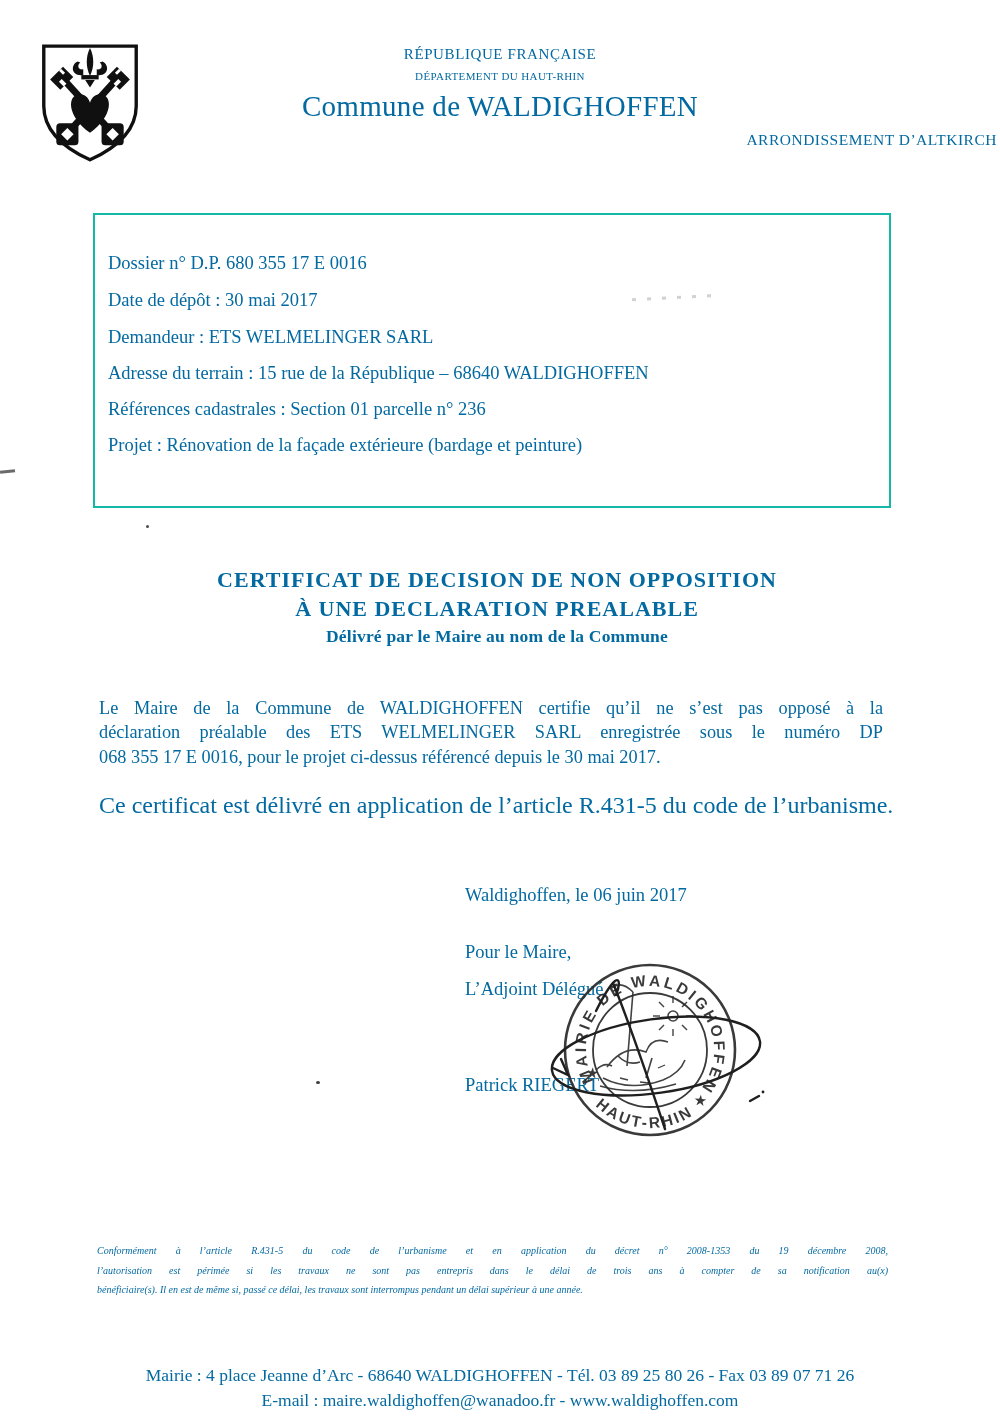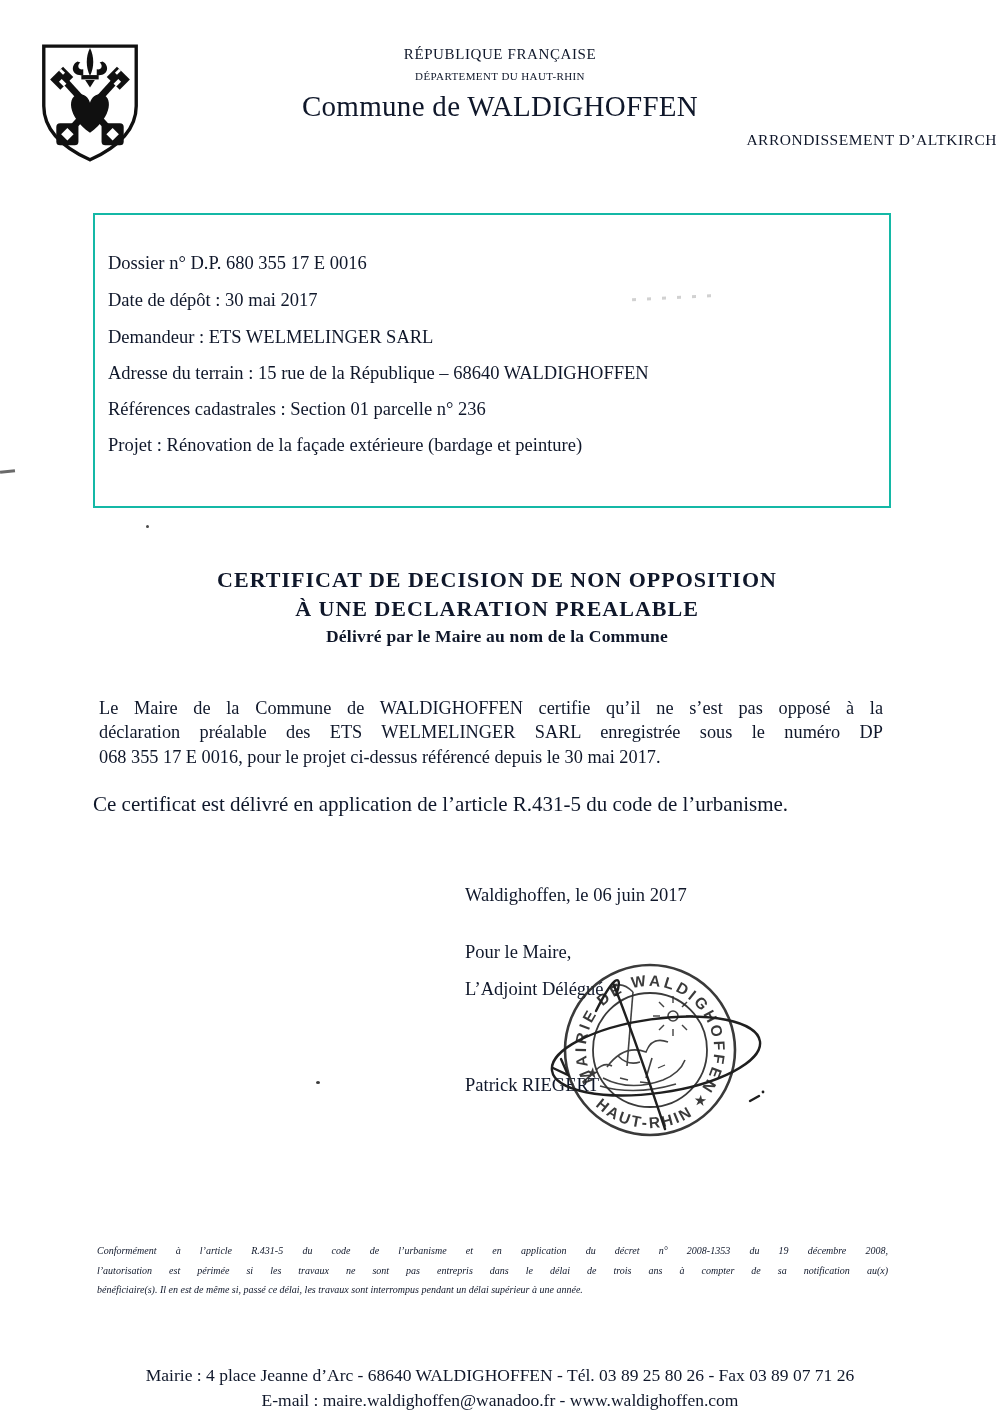--- a/index.html
+++ b/index.html
@@ -2,21 +2,21 @@
 <html lang="fr"><head>
 <meta charset="utf-8">
 <style>
   html,body{margin:0;padding:0;background:#e8e8e8;}
   .page{
     position:relative;
     width:1000px;height:1423px;
     margin:0 auto;
     background:#ffffff;
     font-family:"Liberation Serif","DejaVu Serif",serif;
-    color:#0f172a;
+    color:#0369a1;
     overflow:hidden;
   }
   .abs{position:absolute;}
   
   .crest{left:38px;top:40px;width:104px;height:126px;}
   .hdr{left:3px;width:994px;text-align:center;white-space:nowrap;}
   .hdr-republic{top:46px;font-size:15px;letter-spacing:.6px;}
   .hdr-dept{top:70px;font-size:11px;letter-spacing:.4px;}
   .hdr-commune{top:90px;font-size:29px;letter-spacing:.3px;}
   .hdr-arr{top:131px;font-size:15.5px;letter-spacing:.5px;text-align:right;}
@@ -28,21 +28,21 @@
   .box-row{position:absolute;left:13px;font-size:18.5px;white-space:nowrap;}
   .r0{top:38px}.r1{top:75px}.r2{top:112px}.r3{top:148px}.r4{top:184px}.r5{top:220px}
   
   .title-wrap{left:-3px;width:1000px;text-align:center;font-weight:bold;white-space:nowrap;}
   .title-1{top:567px;font-size:22px;letter-spacing:1px;}
   .title-2{top:596px;font-size:22px;letter-spacing:1px;}
   .title-sub{top:626px;font-size:17.5px;letter-spacing:.2px;}
   
   .certify{left:99px;top:696px;width:784px;font-size:18.3px;line-height:24.3px;}
   .jline{text-align:justify;text-align-last:justify;}
-  .application{left:93px;top:792px;font-size:21px;white-space:nowrap;}
+  .application{left:99px;top:792px;font-size:24px;white-space:nowrap;}
   
   .sig{left:465px;font-size:18.5px;white-space:nowrap;}
   .sig-place{top:885px;}
   .sig-pour{top:934px;margin-top:8px;}
   .sig-adjoint{top:958px;margin-top:21px;}
   .sig-name{top:1075px;}
   .stamp-svg{left:500px;top:920px;width:290px;height:235px;}
   
   .legal{left:97px;top:1241px;width:791px;font-size:10px;line-height:19.6px;font-style:italic;}
   

